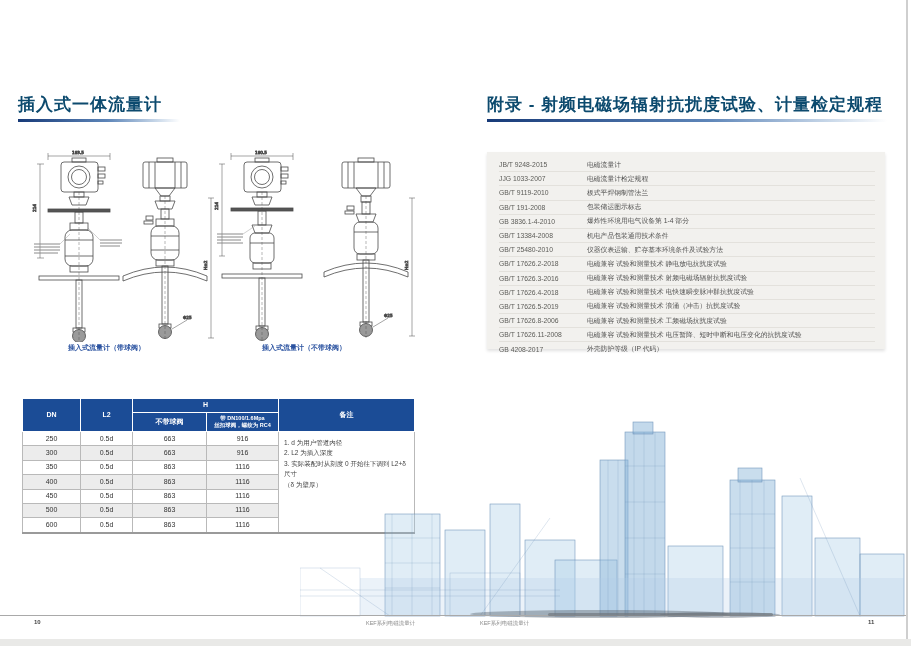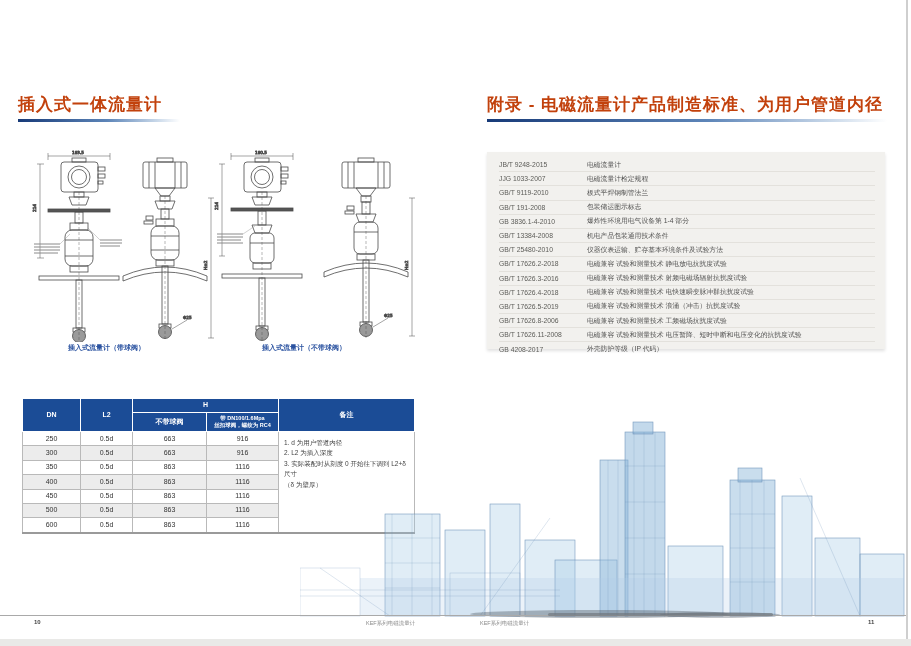--- a/index.html
+++ b/index.html
@@ -1,21 +1,21 @@
 <!DOCTYPE html>
 <html><head>
 <meta charset="utf-8">
 <style>
   html,body{margin:0;padding:0;background:#fff;}
   #canvas{
     position:relative;width:911px;height:646px;background:#ffffff;
     font-family:"Liberation Sans","DejaVu Sans",sans-serif;overflow:hidden;
   }
   
-  .sec-title{position:absolute;font-size:17px;font-weight:bold;color:#c2410c;letter-spacing:1px;white-space:nowrap;}
+  .sec-title{position:absolute;font-size:17px;font-weight:bold;color:#0c4a6e;letter-spacing:1px;white-space:nowrap;}
   .title-rule{position:absolute;height:3px;background:linear-gradient(to right,#173a78,#5d85b8 55%,#c6d6e8 85%,rgba(230,238,246,0));}
   
   .fig-caption{position:absolute;font-size:7px;font-weight:bold;color:#2a52a0;white-space:nowrap;}
   
   .spec-table{position:absolute;left:22px;top:398px;border-collapse:collapse;table-layout:fixed;}
   .spec-table th{
     background:#1b4c96;color:#ffffff;font-size:7px;font-weight:bold;
     border:1px solid #ffffff;padding:2px 1px;text-align:center;vertical-align:middle;line-height:1.25;
   }
   .spec-table th .sub2{font-size:5.5px;font-weight:bold;display:block;line-height:1.3;}
@@ -307,21 +307,21 @@
       </tr>
       <tr>
         <td>600</td>
           <td>0.5d</td>
         <td>863</td>
           <td>1116</td>
       </tr>
     </tbody>
   </table>
 
-  <div class="sec-title" style="left:487px;top:93px;">附录 - 电磁流量计产品制造标准、为用户管道内径</div>
+  <div class="sec-title" style="left:487px;top:93px;">附录 - 射频电磁场辐射抗扰度试验、计量检定规程</div>
   <div class="title-rule" style="left:487px;top:119px;width:400px;"></div>
 
   <div class="std-panel">
     <div class="std-row">
         <span class="std-code">JB/T 9248-2015</span>
         <span class="std-name">电磁流量计</span>
       </div>
     <div class="std-row">
         <span class="std-code">JJG 1033-2007</span>
         <span class="std-name">电磁流量计检定规程</span>

